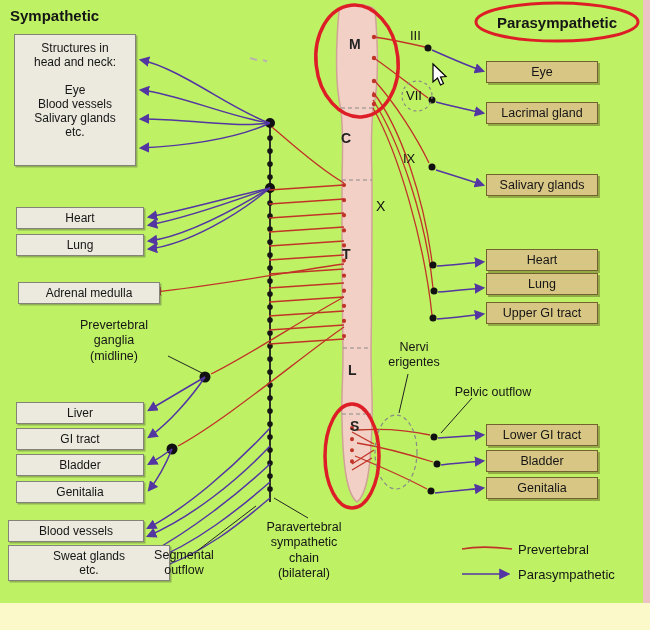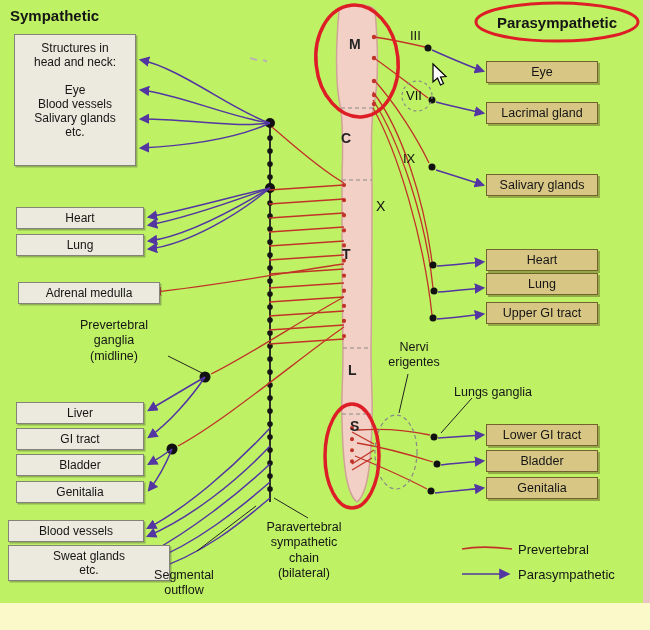--- a/index.html
+++ b/index.html
@@ -195,21 +195,21 @@
   <div class="lbox" style="left:16px;top:428px;width:128px;">GI tract</div>
   <div class="lbox" style="left:16px;top:454px;width:128px;">Bladder</div>
   <div class="lbox" style="left:16px;top:481px;width:128px;">Genitalia</div>
   <div class="lbox" style="left:8px;top:520px;width:136px;">Blood vessels</div>
   <div class="lbox" style="left:8px;top:545px;width:162px;">Sweat glands
 etc.</div>
 
   <div class="lab" style="left:58px;top:318px;width:112px;">Prevertebral
 ganglia
 (midline)</div>
-  <div class="lab" style="left:138px;top:568px;width:92px;">Segmental
+  <div class="lab" style="left:138px;top:548px;width:92px;">Segmental
 outflow</div>
   <div class="lab" style="left:246px;top:520px;width:116px;">Paravertebral
 sympathetic
 chain
 (bilateral)</div>
 
   <div class="seg" style="left:349px;top:36px;">M</div>
   <div class="seg" style="left:341px;top:130px;">C</div>
   <div class="seg" style="left:342px;top:246px;">T</div>
   <div class="seg" style="left:348px;top:362px;">L</div>
@@ -225,18 +225,18 @@
   <div class="rbox" style="left:486px;top:174px;width:112px;">Salivary glands</div>
   <div class="rbox" style="left:486px;top:249px;width:112px;">Heart</div>
   <div class="rbox" style="left:486px;top:273px;width:112px;">Lung</div>
   <div class="rbox" style="left:486px;top:302px;width:112px;">Upper GI tract</div>
   <div class="rbox" style="left:486px;top:424px;width:112px;">Lower GI tract</div>
   <div class="rbox" style="left:486px;top:450px;width:112px;">Bladder</div>
   <div class="rbox" style="left:486px;top:477px;width:112px;">Genitalia</div>
 
   <div class="lab" style="left:376px;top:340px;width:76px;">Nervi
 erigentes</div>
-  <div class="lab" style="left:438px;top:385px;width:110px;">Lungs ganglia</div>
+  <div class="lab" style="left:438px;top:385px;width:110px;">Pelvic outflow</div>
 
   <div class="leg" style="left:518px;top:542px;">Prevertebral</div>
   <div class="leg" style="left:518px;top:567px;">Parasympathetic</div>
 
 </div>
 
 </body></html>

